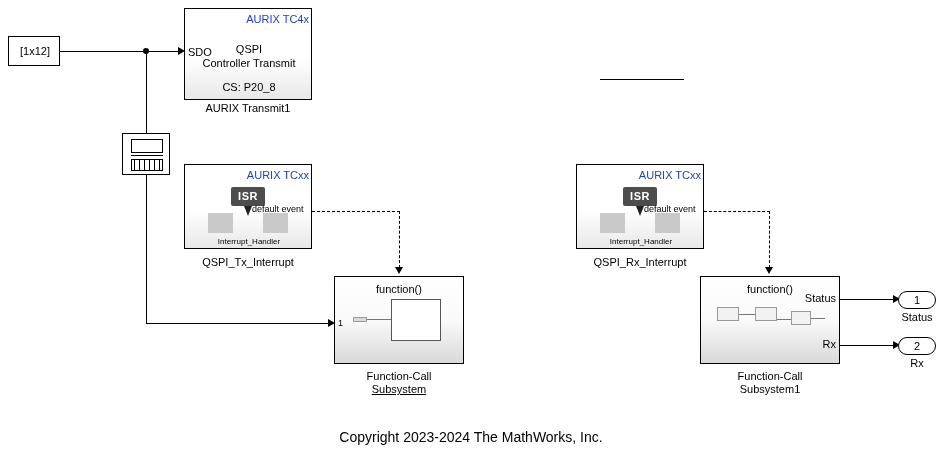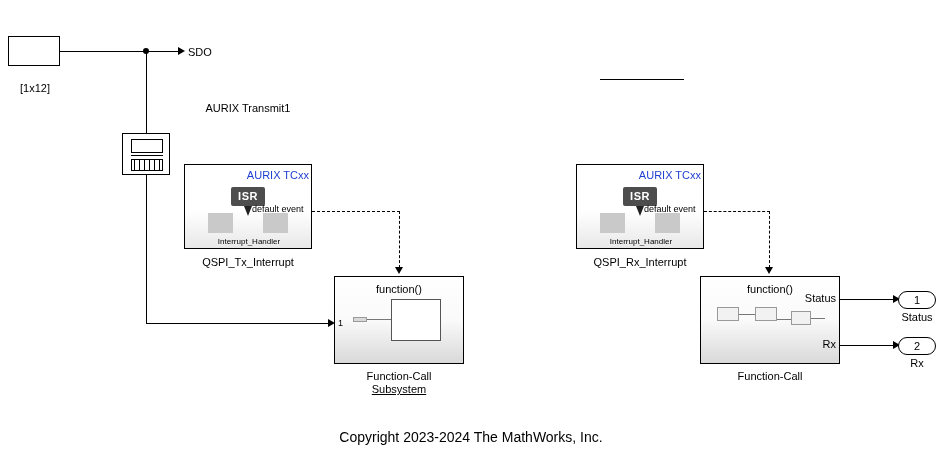--- a/index.html
+++ b/index.html
@@ -113,35 +113,41 @@
   }
   .small-txt { font-size: 9px; }
   .tiny-txt  { font-size: 8px; }
 </style>
 </head>
 <body>
 
 <div id="canvas">
 
   <div class="blk" style="left:8px; top:36px; width:52px; height:30px;">
-    <div class="lbl" style="left:0; top:8px; width:52px;margin-top:37px;">[1x12]</div>
+    <div class="lbl" style="left:0; top:8px; width:52px;">[1x12]</div>
   </div>
 
   <div class="wire wire-h" style="left:60px; top:51px; width:86px;"></div>
   <div class="junction" style="left:143px; top:48px;"></div>
   <div class="wire wire-h" style="left:146px; top:51px; width:34px;"></div>
   <div class="arrow-r" style="left:178px; top:47px;"></div>
 
   <div class="wire wire-v" style="left:146px; top:51px; height:272px;"></div>
 
   <div class="wire wire-h" style="left:146px; top:323px; width:185px;"></div>
   <div class="arrow-r" style="left:328px; top:319px;"></div>
 
   <div class="wire wire-h" style="left:146px; top:136px; width:0px;"></div>
 
+  <div class="blk grad" style="left:184px; top:8px; width:128px; height:92px;">
+    <div class="lbl lbl-blue" style="left:0; top:4px; width:124px; text-align:right;">AURIX TC4x</div>
+    <div class="lbl" style="left:0; top:34px; width:128px;">QSPI</div>
+    <div class="lbl" style="left:0; top:48px; width:128px;">Controller Transmit</div>
+    <div class="lbl" style="left:0; top:72px; width:128px;">CS: P20_8</div>
+  </div>
   <div class="lbl" style="left:188px; top:46px; width:26px; text-align:left;">SDO</div>
   <div class="lbl" style="left:184px; top:102px; width:128px;">AURIX Transmit1</div>
 
   <div class="wire wire-h" style="left:600px; top:79px; width:84px;"></div>
 
   <div class="blk" style="left:122px; top:133px; width:48px; height:42px;">
     <div style="position:absolute; left:8px; top:5px; width:32px; height:14px; border:1px solid #000; box-sizing:border-box; background:#fff;"></div>
     <div style="position:absolute; left:8px; top:21px; width:32px; height:1px; background:#000;"></div>
     <div style="position:absolute; left:8px; top:25px; width:32px; height:12px; background:#fff; border:1px solid #000; box-sizing:border-box;"></div>
     <div style="position:absolute; left:11px; top:26px; width:1px; height:10px; background:#000;"></div>
@@ -197,20 +203,21 @@
     <div style="position:absolute; left:38px; top:37px; width:16px; height:1px; background:#777;"></div>
     <div style="position:absolute; left:54px; top:30px; width:22px; height:14px; background:#f2f2f2; border:1px solid #999; box-sizing:border-box;"></div>
     <div style="position:absolute; left:76px; top:42px; width:14px; height:1px; background:#777;"></div>
     <div style="position:absolute; left:90px; top:34px; width:20px; height:14px; background:#f2f2f2; border:1px solid #999; box-sizing:border-box;"></div>
     <div style="position:absolute; left:110px; top:41px; width:14px; height:1px; background:#777;"></div>
   </div>
   <div class="lbl" style="left:700px; top:283px; width:140px;">function()</div>
   <div class="lbl" style="left:770px; top:292px; width:66px; text-align:right;">Status</div>
   <div class="lbl" style="left:770px; top:338px; width:66px; text-align:right;">Rx</div>
   <div class="lbl" style="left:700px; top:370px; width:140px;">Function-Call</div>
+  <div class="lbl" style="left:700px; top:383px; width:140px;">Subsystem1</div>
 
   <div class="wire wire-h" style="left:840px; top:299px; width:56px;"></div>
   <div class="arrow-r" style="left:893px; top:295px;"></div>
   <div class="wire wire-h" style="left:840px; top:345px; width:56px;"></div>
   <div class="arrow-r" style="left:893px; top:341px;"></div>
 
   <div class="port-oval" style="left:898px; top:291px; width:38px; height:18px;">
     <span>1</span>
   </div>
   <div class="lbl" style="left:898px; top:311px; width:38px;">Status</div>

